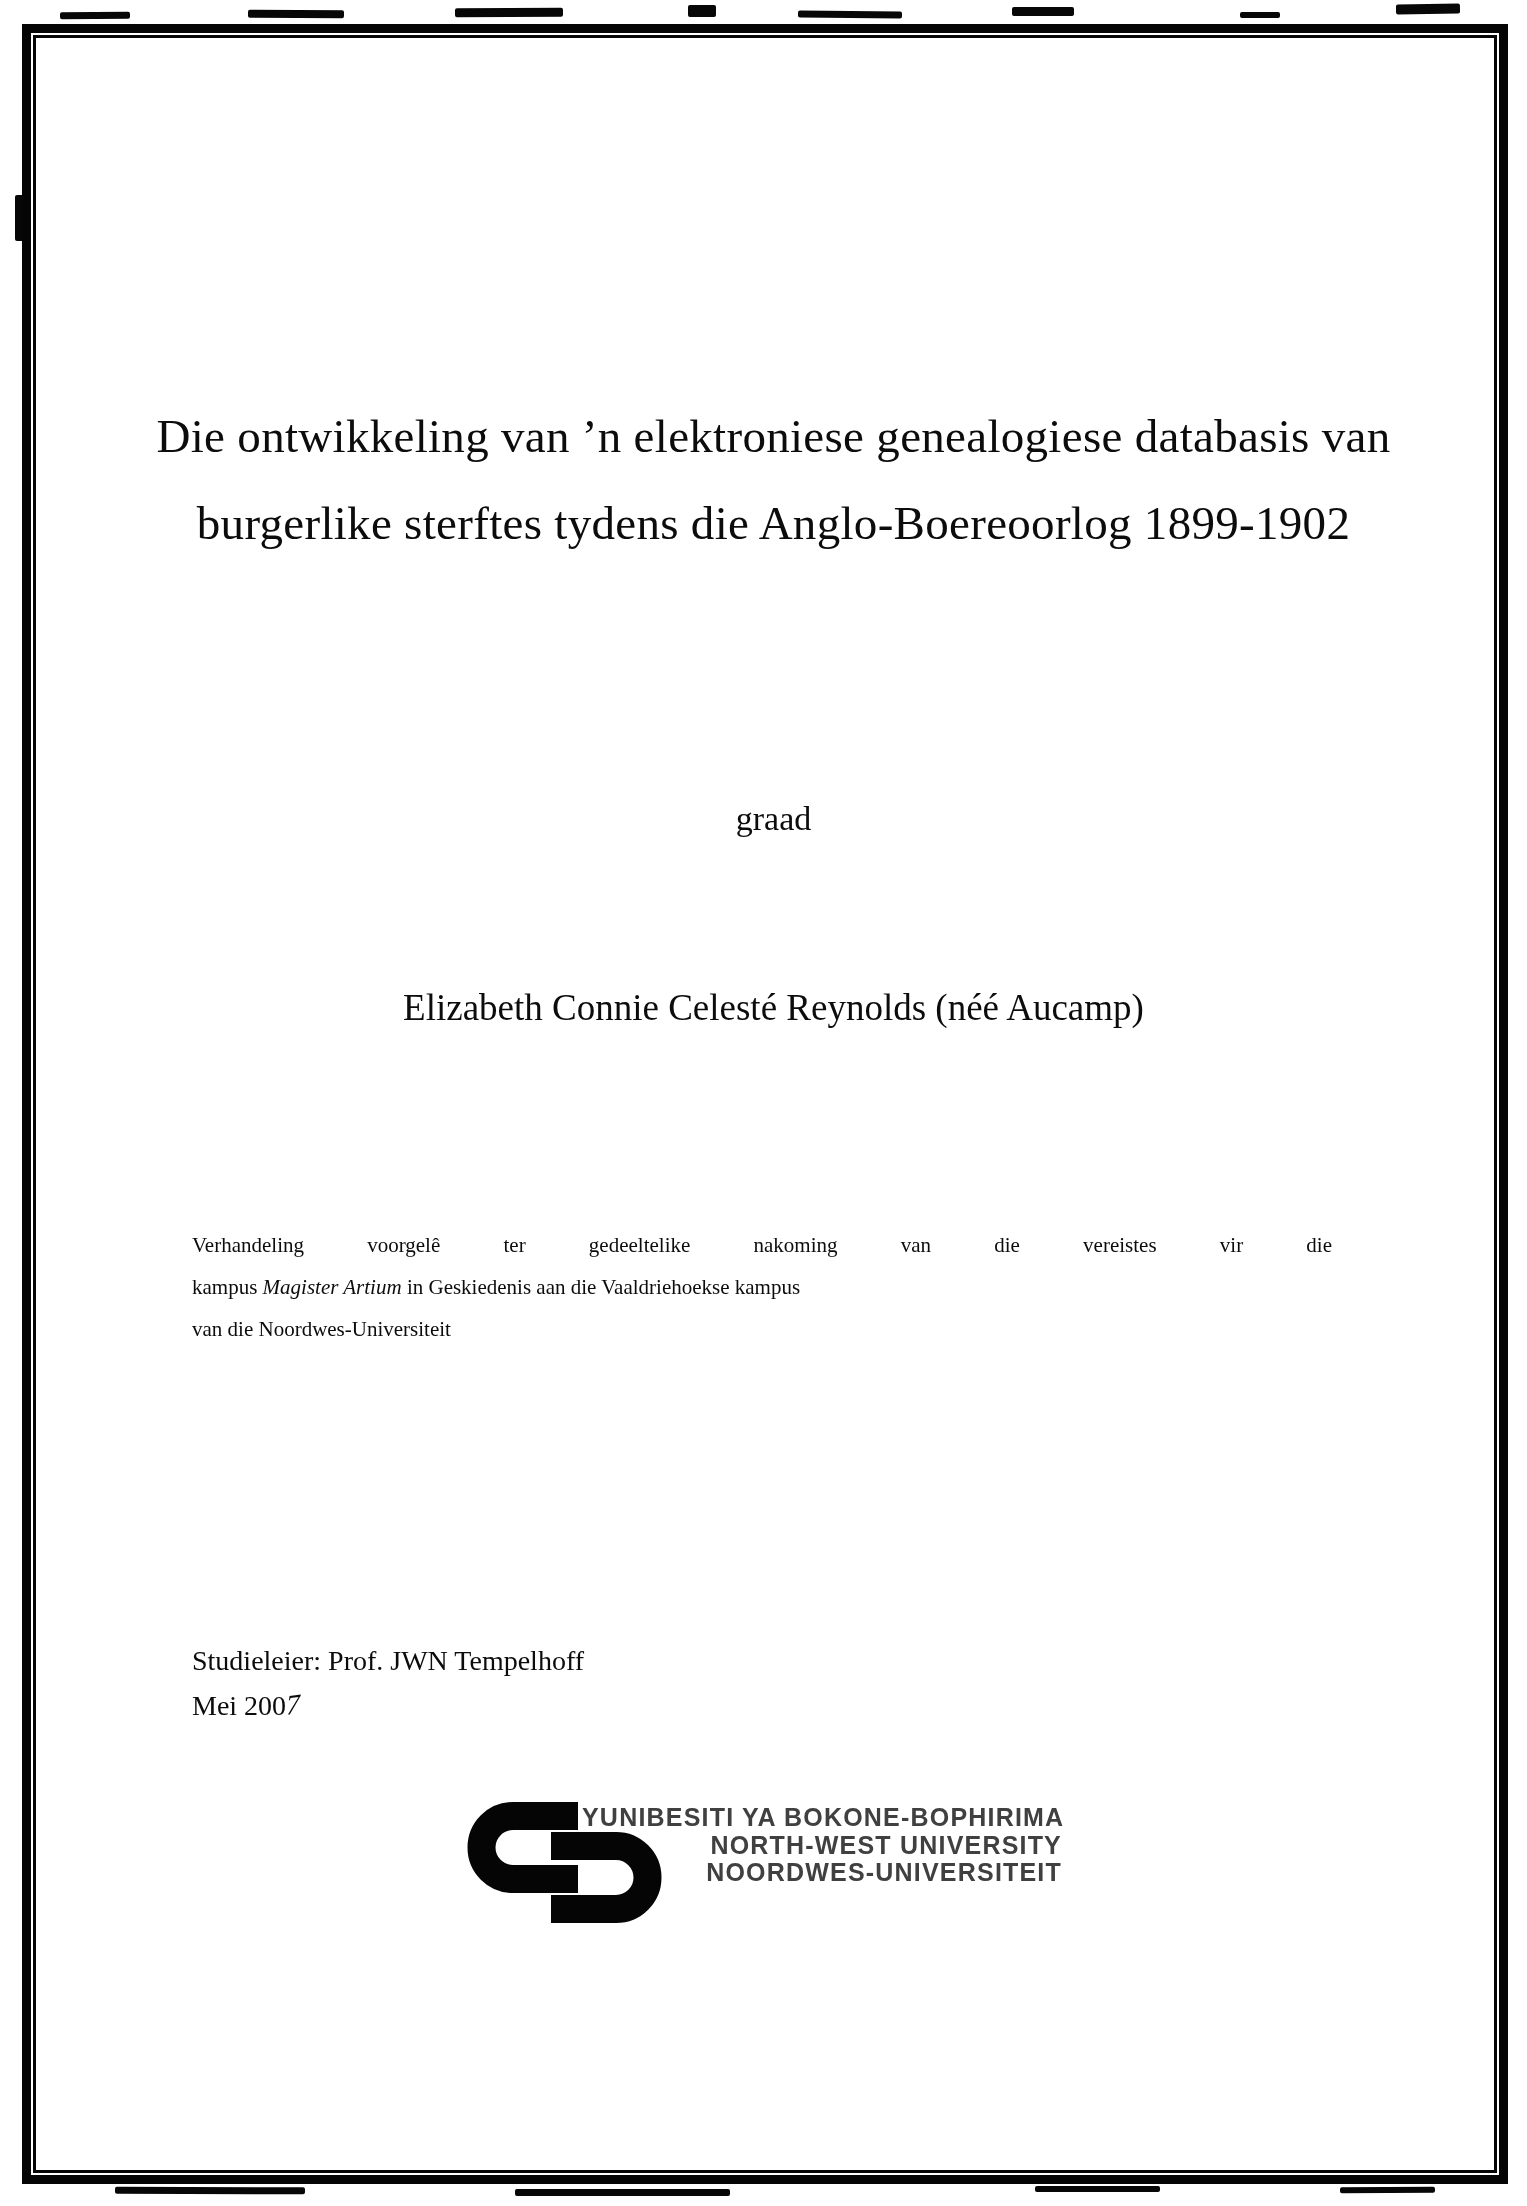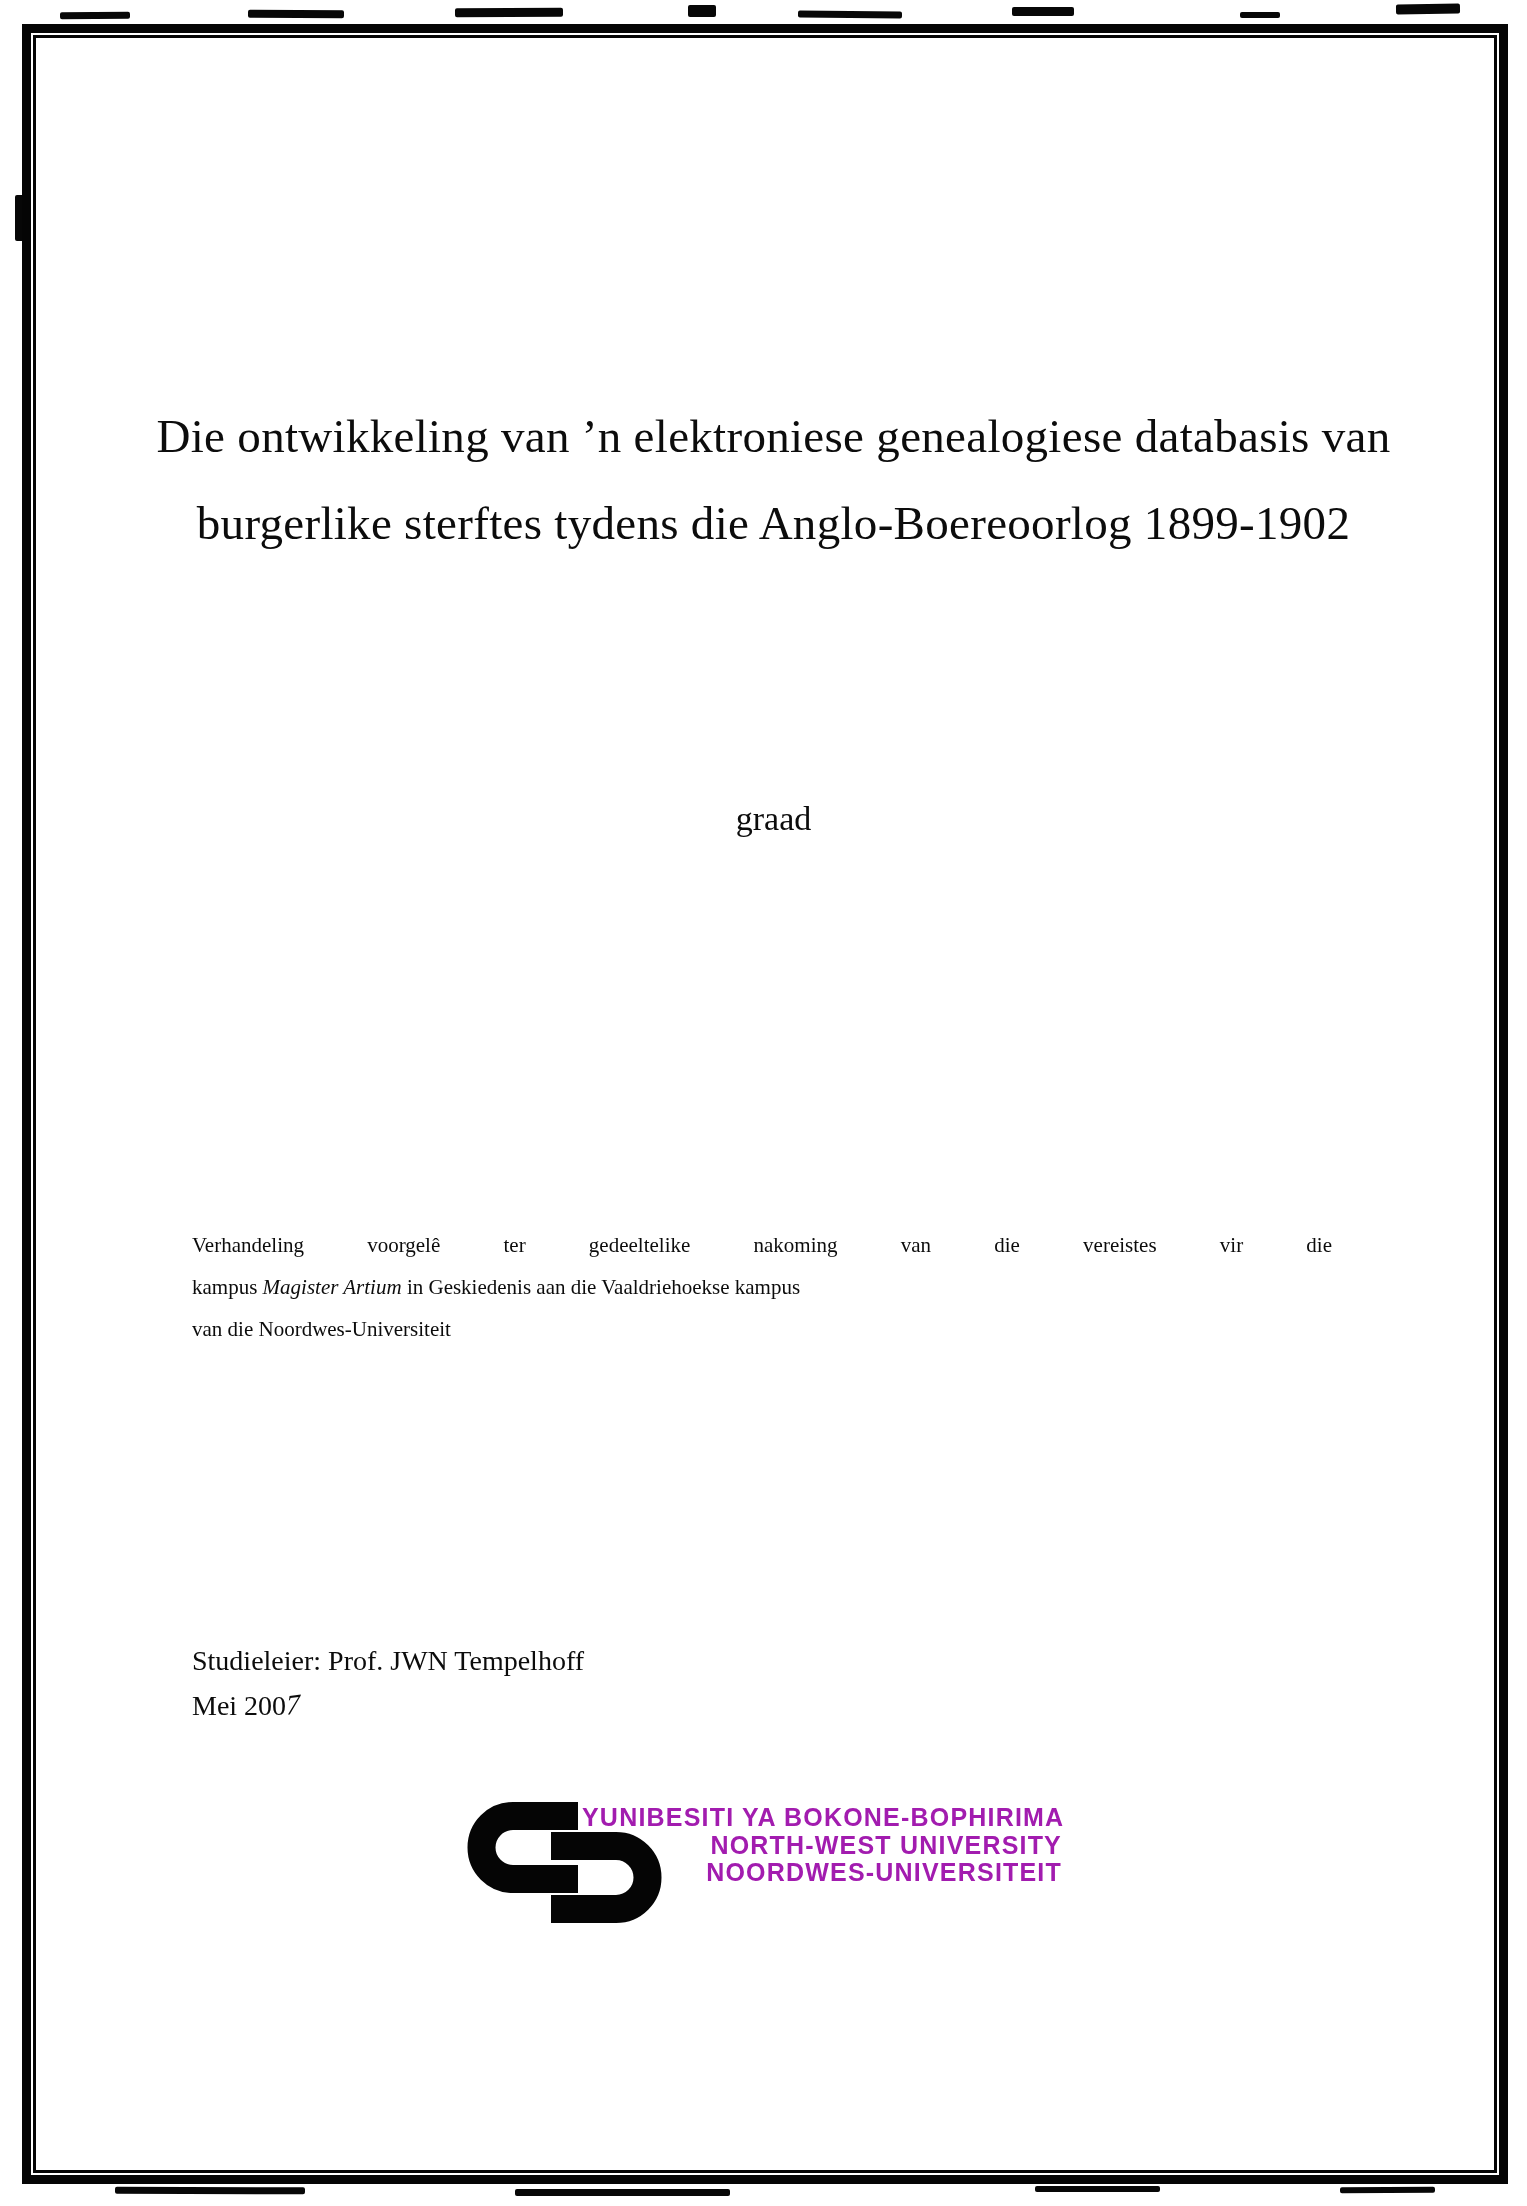--- a/index.html
+++ b/index.html
@@ -68,21 +68,21 @@
   
   .logo{position:absolute;left:0;top:0;width:1527px;height:2206px;pointer-events:none;}
   .logo-mark{position:absolute;left:467px;top:1802px;width:195px;height:121px;}
   .logo-text{
     position:absolute;right:465px;top:1804px;width:480px;
     font-family:"Liberation Sans","DejaVu Sans",sans-serif;
     font-weight:700;
     font-size:25px;line-height:27.5px;
     letter-spacing:1.2px;
     text-align:right;
-    color:#a21caf;
+    color:#404040;
     white-space:nowrap;
   }
 </style>
 </head>
 <body>
 
 <div class="page">
 
   <div class="artifact a1"></div>
   <div class="artifact a2"></div>
@@ -102,20 +102,21 @@
     <div class="frame-inner"></div>
   </div>
 
   <div class="centered thesis-title">
     <div>Die ontwikkeling van ’n elektroniese genealogiese databasis van</div>
     <div>burgerlike sterftes tydens die Anglo-Boereoorlog 1899-1902</div>
   </div>
 
   <div class="centered byline">graad</div>
 
+  <div class="centered author">Elizabeth Connie Celesté Reynolds (néé Aucamp)</div>
 
   <div class="statement">
     <div class="just">Verhandeling voorgelê ter gedeeltelike nakoming van die vereistes vir die</div>
     <div><span>kampus </span><span class="ital">Magister Artium</span><span> in Geskiedenis aan die Vaaldriehoekse kampus</span></div>
     <div>van die Noordwes-Universiteit</div>
   </div>
 
   <div class="supervisor-block">
     <div>Studieleier: Prof. JWN Tempelhoff</div>
     <div><span>Mei 200</span><span class="glitch-seven">7</span></div>

